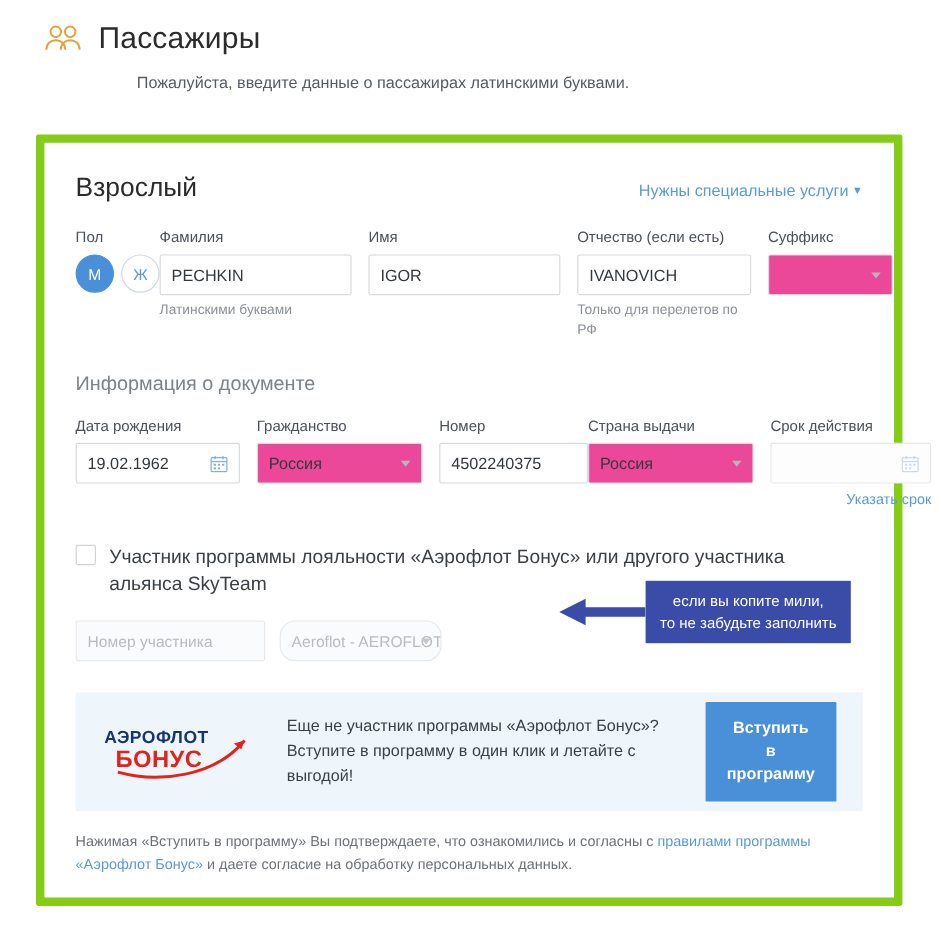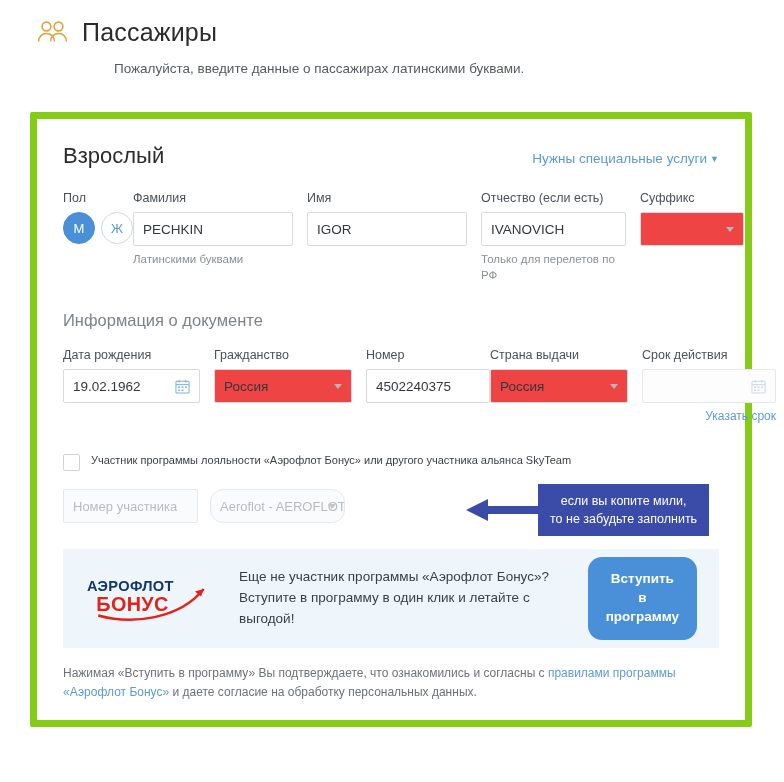--- a/index.html
+++ b/index.html
@@ -113,21 +113,21 @@
     display: flex;
     align-items: center;
   }
   input.txt::placeholder { color: #b6babf; }
 
   .sel {
     box-sizing: border-box;
     height: 34px;
     border: 1px solid #d7dade;
     border-radius: 2px;
-    background: #ef4444;
+    background: #ec4899;
     font-size: 13.5px;
     color: #33383d;
     padding: 0 24px 0 9px;
     display: flex;
     align-items: center;
     position: relative;
     cursor: pointer;
     white-space: nowrap;
     overflow: hidden;
   }
@@ -200,21 +200,21 @@
     width: 17px; height: 17px;
     border: 1px solid #d0d4d8;
     border-radius: 2px;
     background: #fff;
     flex: 0 0 auto;
     margin-top: 1px;
     cursor: pointer;
     box-sizing: border-box;
   }
   .loyalty-label {
-    font-size: 11px;
+    font-size: 16px;
     color: #3b4046;
     line-height: 1.45;
     max-width: 580px;
   }
 
   .loyalty-row { margin-top: 18px; display: flex; gap: 12px; align-items: center; }
   .dis-input, .dis-sel {
     box-sizing: border-box;
     height: 34px;
     border: 1px solid #e6e9ec;
@@ -272,21 +272,21 @@
   .banner-text {
     font-size: 13.5px;
     color: #3b4046;
     line-height: 1.55;
     flex: 1 1 auto;
   }
   .join-btn {
     background: #4a90d9;
     color: #fff;
     border: none;
-    border-radius: 14px;
+    border-radius: 1px;
     font-family: inherit;
     font-size: 13.5px;
     font-weight: bold;
     line-height: 1.4;
     padding: 13px 18px;
     width: 180px;
     text-align: center;
     cursor: pointer;
   }
 
@@ -418,21 +418,21 @@
     </div>
 
   </div>
 
   <div class="loyalty">
     <div class="cbox"></div>
     <div class="loyalty-label">Участник программы лояльности «Аэрофлот Бонус» или другого участника альянса SkyTeam</div>
   </div>
 
   <div class="loyalty-row">
-    <div class="dis-input" style="width:135px">Номер участника</div>
+    <div class="dis-input" style="width:158px">Номер участника</div>
     <div class="dis-sel" style="width:135px">Aeroflot - AEROFLOT</div>
   </div>
 
   <div class="banner">
     <svg class="banner-logo" viewBox="0 0 140 52" aria-hidden="true">
       <text x="2" y="18" font-family="Liberation Sans, sans-serif" font-size="15.5" font-weight="bold" fill="#14356f" letter-spacing="0.4">АЭРОФЛОТ</text>
       <text x="12" y="39" font-family="Liberation Sans, sans-serif" font-size="21" font-weight="bold" fill="#e2231a" letter-spacing="0.4">БОНУС</text>
       <path d="M14 44 C50 54, 100 48, 126 16" fill="none" stroke="#e2231a" stroke-width="2.6"></path>
       <path d="M126 16 l-9.5 2.6 l6.6 5.2 z" fill="#e2231a"></path>
     </svg>

